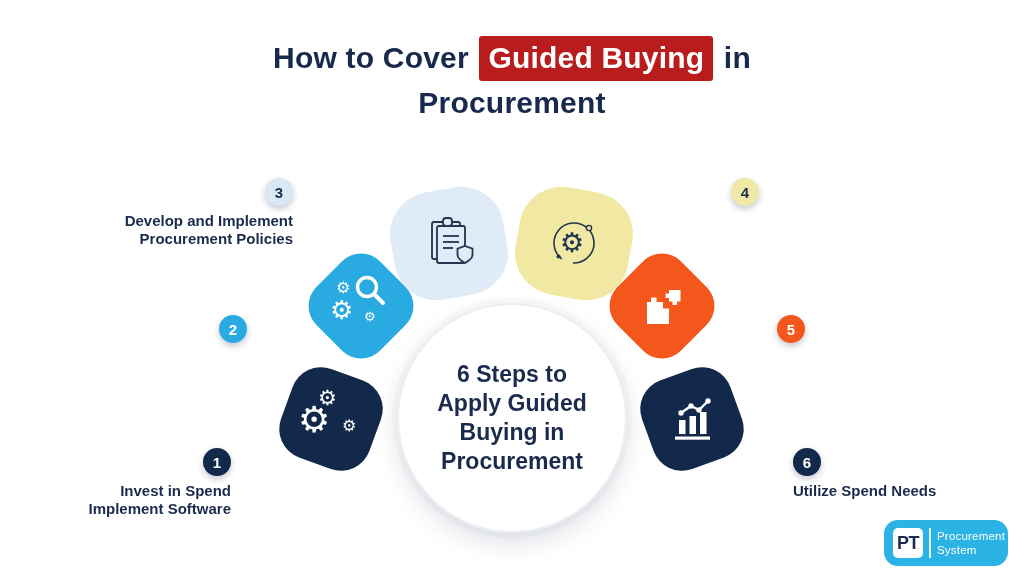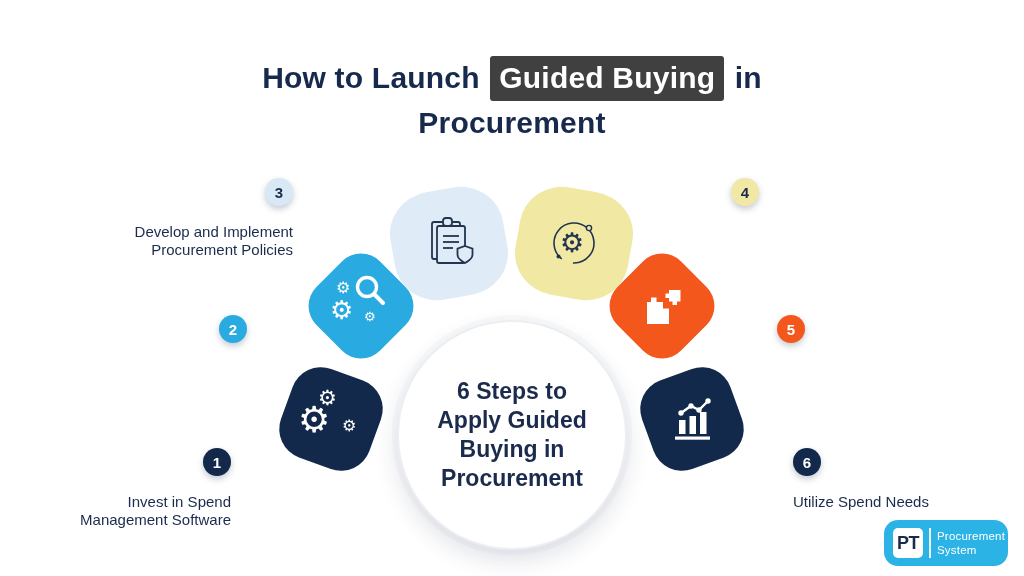--- a/index.html
+++ b/index.html
@@ -30,38 +30,38 @@
   .petal-5{left:617px;top:261px;width:90px;height:90px;border-radius:30%;transform:rotate(45deg);}
   .petal-5 .petal-inner{transform:rotate(-45deg);}
   .petal-6{left:645px;top:372px;width:94px;height:94px;border-radius:32%;transform:rotate(-20deg);}
   .petal-6 .petal-inner{transform:rotate(20deg);}
   
   .gearbox{position:relative;}
   .gear{position:absolute;font-family:"DejaVu Sans",sans-serif;line-height:1;display:block;}
   .gear.white{color:#ffffff;}
   
   .center-circle{
-    position:absolute;left:397px;top:320px;width:226px;height:226px;border-radius:50%;
+    position:absolute;left:397px;top:303px;width:226px;height:226px;border-radius:50%;
     background:#ffffff;border:2px solid #ECEEF2;z-index:2;
     box-shadow:0 10px 24px rgba(25,42,76,.14), 0 0 0 5px rgba(238,240,244,.35);
     display:flex;align-items:center;justify-content:center;
   }
   .center-title{
     font-size:23px;font-weight:bold;line-height:29px;text-align:center;color:#1B2B4D;
     white-space:pre-line;width:190px;
   }
   
   .step{position:absolute;z-index:3;display:flex;flex-direction:column;}
   .step-left{align-items:flex-end;text-align:right;}
   .step-right{align-items:flex-start;text-align:left;}
   .num{
     width:28px;height:28px;border-radius:50%;display:flex;align-items:center;justify-content:center;
     font-size:15px;font-weight:bold;box-shadow:0 3px 6px rgba(20,40,70,.25);
   }
-  .lbl{margin-top:17px;font-size:15px;font-weight:normal;line-height:18px;color:#1B2B4D;white-space:pre-line;}
+  .lbl{margin-top:6px;font-size:15px;font-weight:bold;line-height:18px;color:#1B2B4D;white-space:pre-line;}
   .step-1{right:793px;top:448px;}
   .step-2{right:777px;top:315px;}
   .step-3{right:731px;top:178px;}
   .step-4{left:731px;top:178px;}
   .step-5{left:777px;top:315px;}
   .step-6{left:793px;top:448px;}
   
   .logo{
     position:absolute;left:884px;top:520px;width:124px;height:46px;border-radius:14px;
     background:#2BB3E6;display:flex;align-items:center;padding-left:9px;box-sizing:border-box;z-index:3;
@@ -72,22 +72,22 @@
   }
   .logo-sep{width:2px;height:30px;background:rgba(255,255,255,.9);margin:0 6px 0 6px;}
   .logo-name{color:#ffffff;font-size:11.5px;line-height:14px;font-weight:normal;letter-spacing:.2px;}
 </style>
 </head>
 <body>
 
 <div class="stage">
 
   <div class="title">
-    <div><span>How to Launch</span>
-      <span class="hl" style="background: #404040; margin-top: 20px;">Guided Buying</span>
+    <div><span>How to Cover</span>
+      <span class="hl" style="background: #b91c1c;">Guided Buying</span>
       <span>in</span></div>
     <div>Procurement</div>
   </div>
 
   <div class="petal petal-1" style="background: rgb(19, 41, 75);">
     <div class="petal-inner">
       <div class="gearbox" style="width:62px;height:58px;">
         <span class="gear white" style="font-size:21px;left:18px;top:-2px;">⚙</span>
         <span class="gear white" style="font-size:36px;left:-2px;top:12px;">⚙</span>
         <span class="gear white" style="font-size:16px;left:42px;top:28px;">⚙</span>
@@ -168,21 +168,21 @@
   <div class="center-circle">
     <div class="center-title">6 Steps to
 Apply Guided
 Buying in
 Procurement</div>
   </div>
 
   <div class="step step-left step-1">
     <div class="num" style="background: rgb(19, 41, 75); color: rgb(255, 255, 255);">1</div>
     <div class="lbl">Invest in Spend
-Management Software</div>
+Implement Software</div>
   </div>
   <div class="step step-left step-2">
     <div class="num" style="background: rgb(41, 171, 226); color: rgb(255, 255, 255);">2</div>
   </div>
   <div class="step step-left step-3">
     <div class="num" style="background: rgb(216, 232, 245); color: rgb(27, 43, 77);">3</div>
     <div class="lbl">Develop and Implement
 Procurement Policies</div>
   </div>
   <div class="step step-right step-4">

